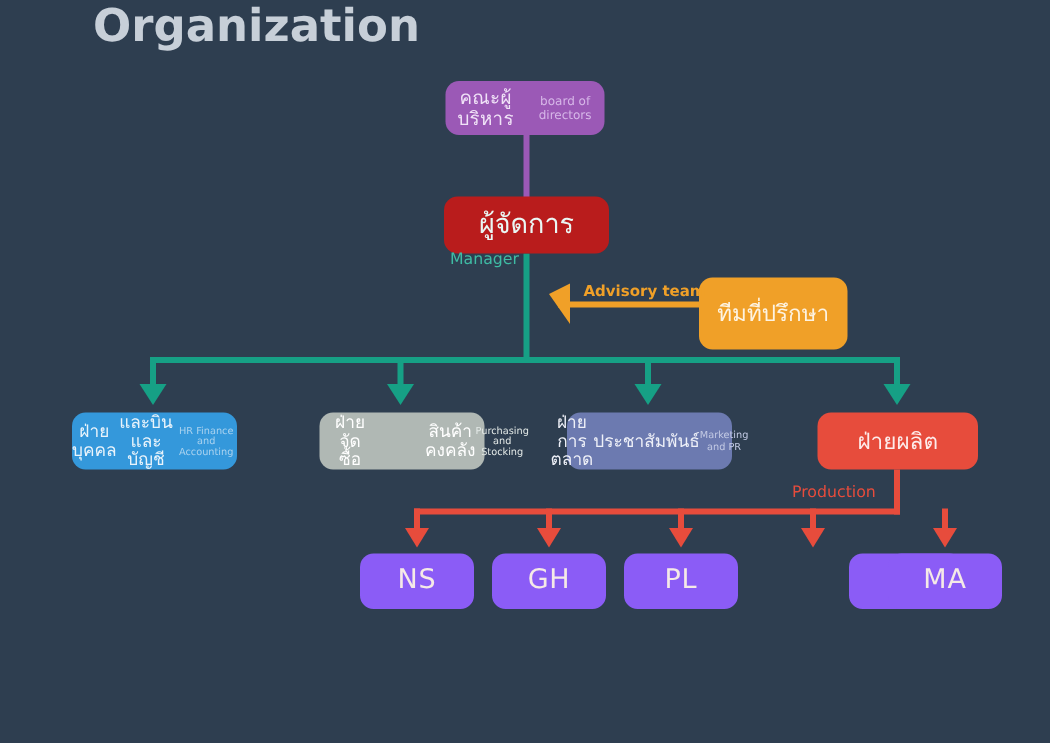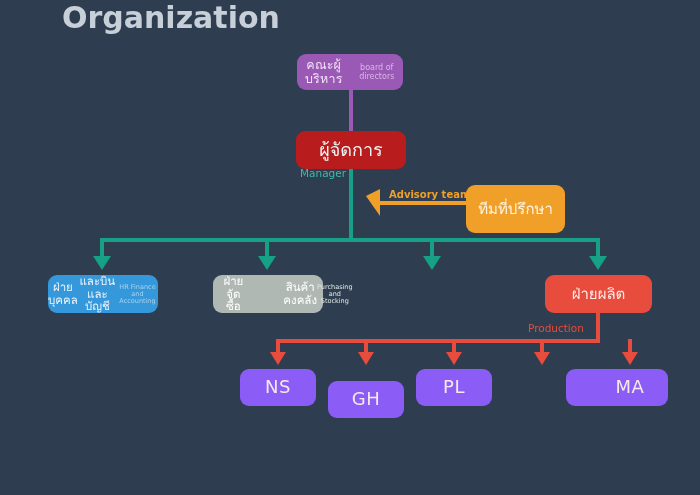--- a/index.html
+++ b/index.html
@@ -122,21 +122,21 @@
     font-size: 10.5px; color: #e74c3c;
   }
 
   
   .unit {
     top: 369px; width: 76px; height: 37px;
     background: #8b5cf6; border-radius: 9px;
   }
   .unit .th { font-size: 18px; color: #f5e9e7; letter-spacing: .5px; }
   #unit-ns { left: 240px; }
-  #unit-gh { left: 328px; margin-top: 12px; }
+  #unit-gh { left: 328px; }
   #unit-pl { left: 416px; }
   #unit-hv { left: 520px; margin-left: 46px; }
   #unit-ma { left: 592px; }
 
   
   .line { position: absolute; }
   .v-purple { background: #9b59b6; }
   .v-teal   { background: #16a085; }
   .v-red    { background: #e74c3c; }
 
@@ -212,20 +212,25 @@
     <span class="th th-line">และบิน และบัญชี</span>
     <span class="en th-line">HR Finance and Accounting</span>
   </div>
 
   <div class="node dept" id="node-purchase">
     <span class="th th-line">ฝ่ายจัดซื้อ</span>
     <span class="th th-line">สินค้าคงคลัง</span>
     <span class="en th-line">Purchasing and Stocking</span>
   </div>
 
+  <div class="node dept" id="node-marketing">
+    <span class="th th-line">ฝ่ายการตลาด</span>
+    <span class="th th-line">ประชาสัมพันธ์</span>
+    <span class="en th-line">Marketing and PR</span>
+  </div>
 
   <div class="node" id="node-production">
     <span class="th th-line">ฝ่ายผลิต</span>
   </div>
   <div class="abs" id="lbl-production">Production</div>
 
   <div class="node unit" id="unit-ns">
     <span class="th th-line">NS</span>
   </div>
   <div class="node unit" id="unit-gh">

